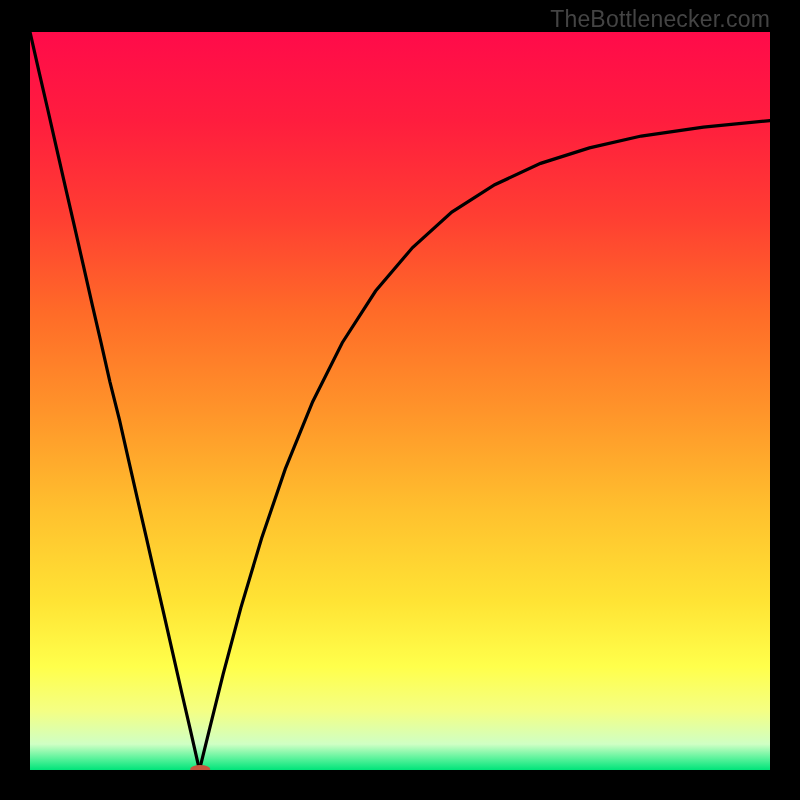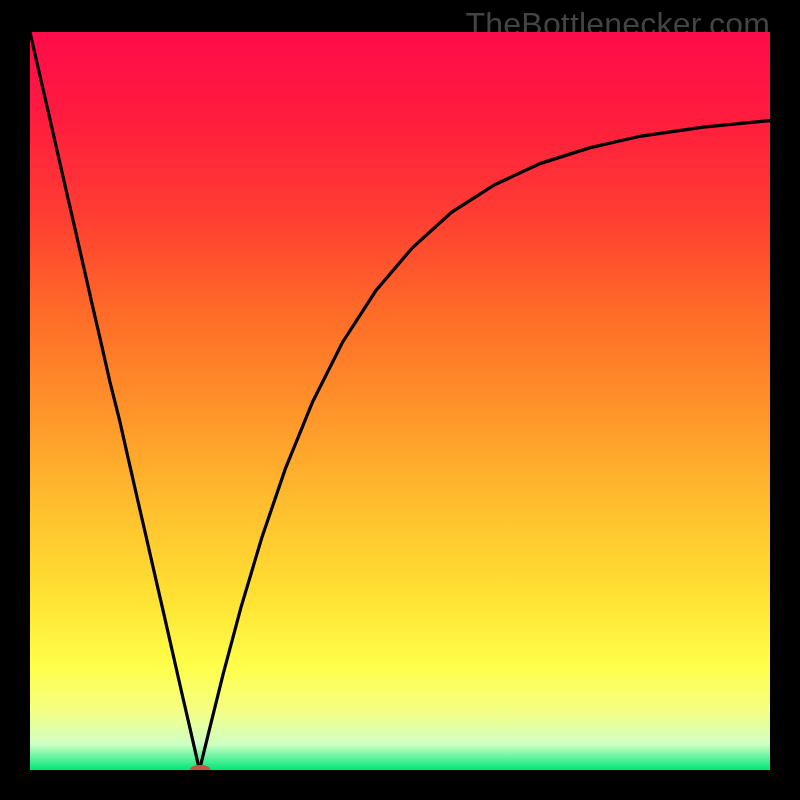--- a/index.html
+++ b/index.html
@@ -19,21 +19,21 @@
     top: 32px;
     right: 30px;
     bottom: 30px;
   }
 
   .watermark {
     position: absolute;
     top: 6px;
     right: 30px;
     color: #444;
-    font-size: 32px;
+    font-size: 23px;
     letter-spacing: 0.2px;
   }
 
   svg { display: block; }
 
 </style>
 </head>
 <body>
 
 <div class="watermark">TheBottlenecker.com</div>

